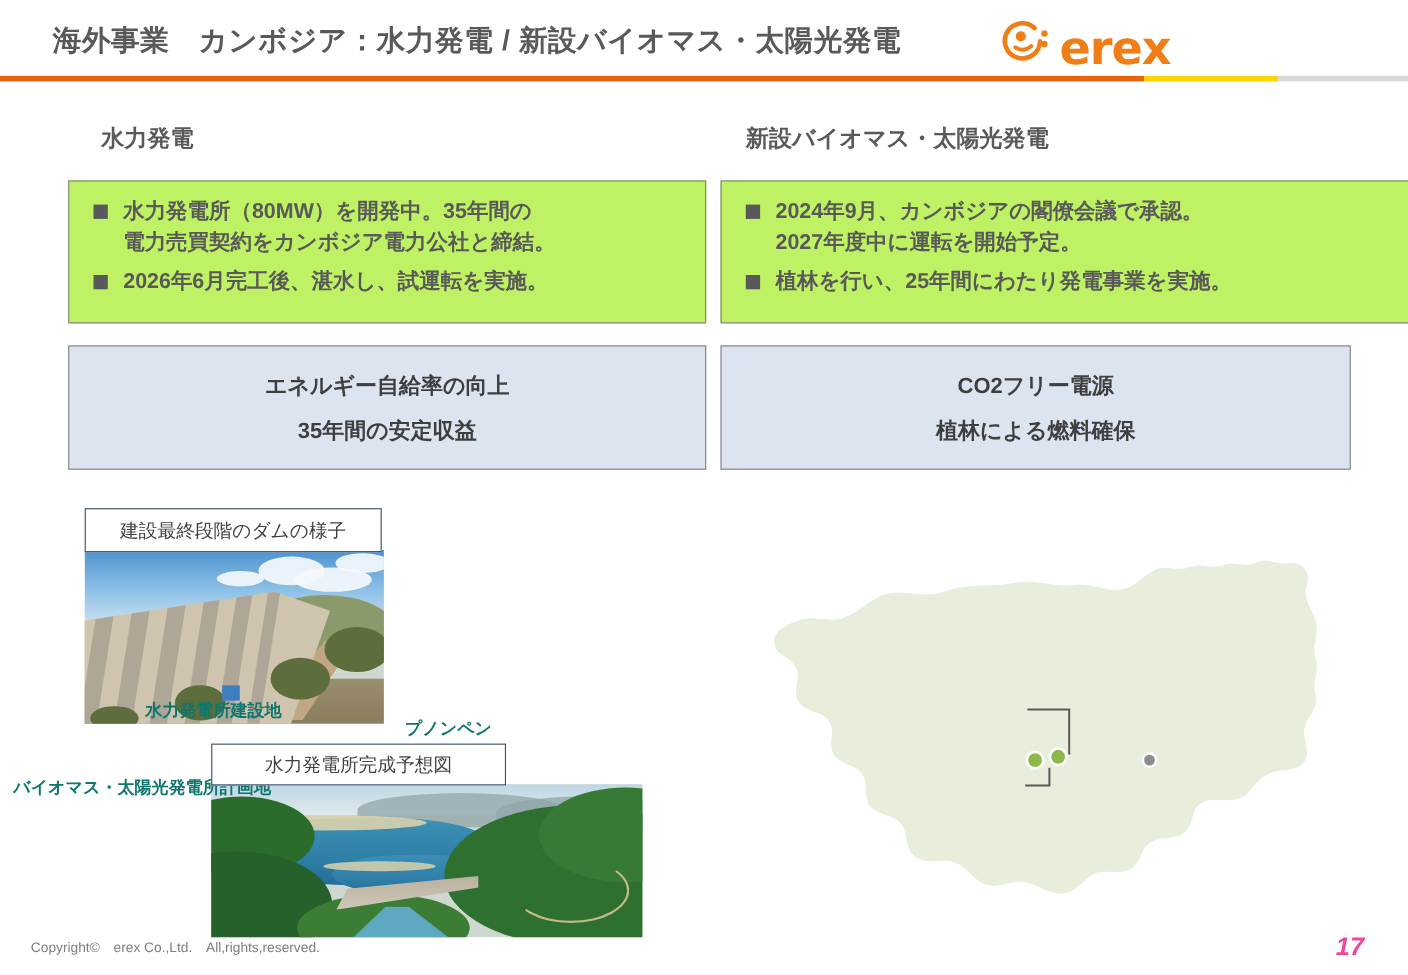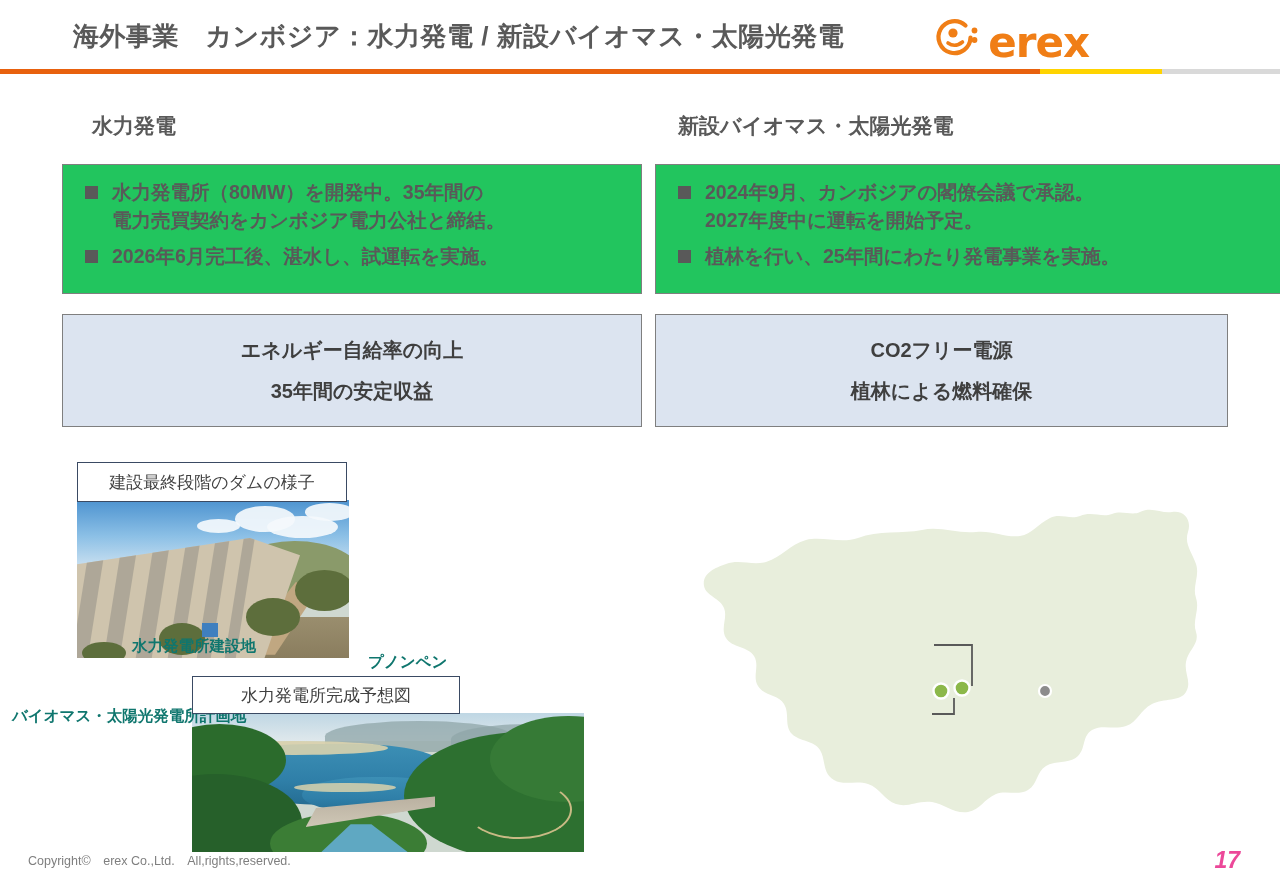--- a/index.html
+++ b/index.html
@@ -15,21 +15,20 @@
     font-family: "Liberation Sans", "DejaVu Sans", sans-serif;
     color: #595959;
   }
 
   
   .header {
     position: absolute;
     left: 0; top: 0;
     width: 1104px;
     height: 70px;
-    margin-left: 25px;
   }
   .slide-title {
     position: absolute;
     left: 48px;
     top: 19px;
     font-size: 26px;
     font-weight: bold;
     color: #595959;
     letter-spacing: 0.5px;
     white-space: nowrap;
@@ -74,21 +73,21 @@
   }
   .col-heading.left  { left: 92px;  top: 112px; }
   .col-heading.right { left: 678px; top: 112px; }
 
   
   .bullet-box {
     position: absolute;
     top: 164px;
     height: 130px;
     border: 1.5px solid #7F7F7F;
-    background: #22c55e;
+    background: #bef264;
     box-sizing: border-box;
     padding: 14px 10px 0 12px;
   }
   .bullet-box.left  { left: 62px;  width: 580px; }
   .bullet-box.right { left: 655px; width: 660px; }
 
   .bullet-item {
     display: flex;
     align-items: flex-start;
     margin-bottom: 9px;

